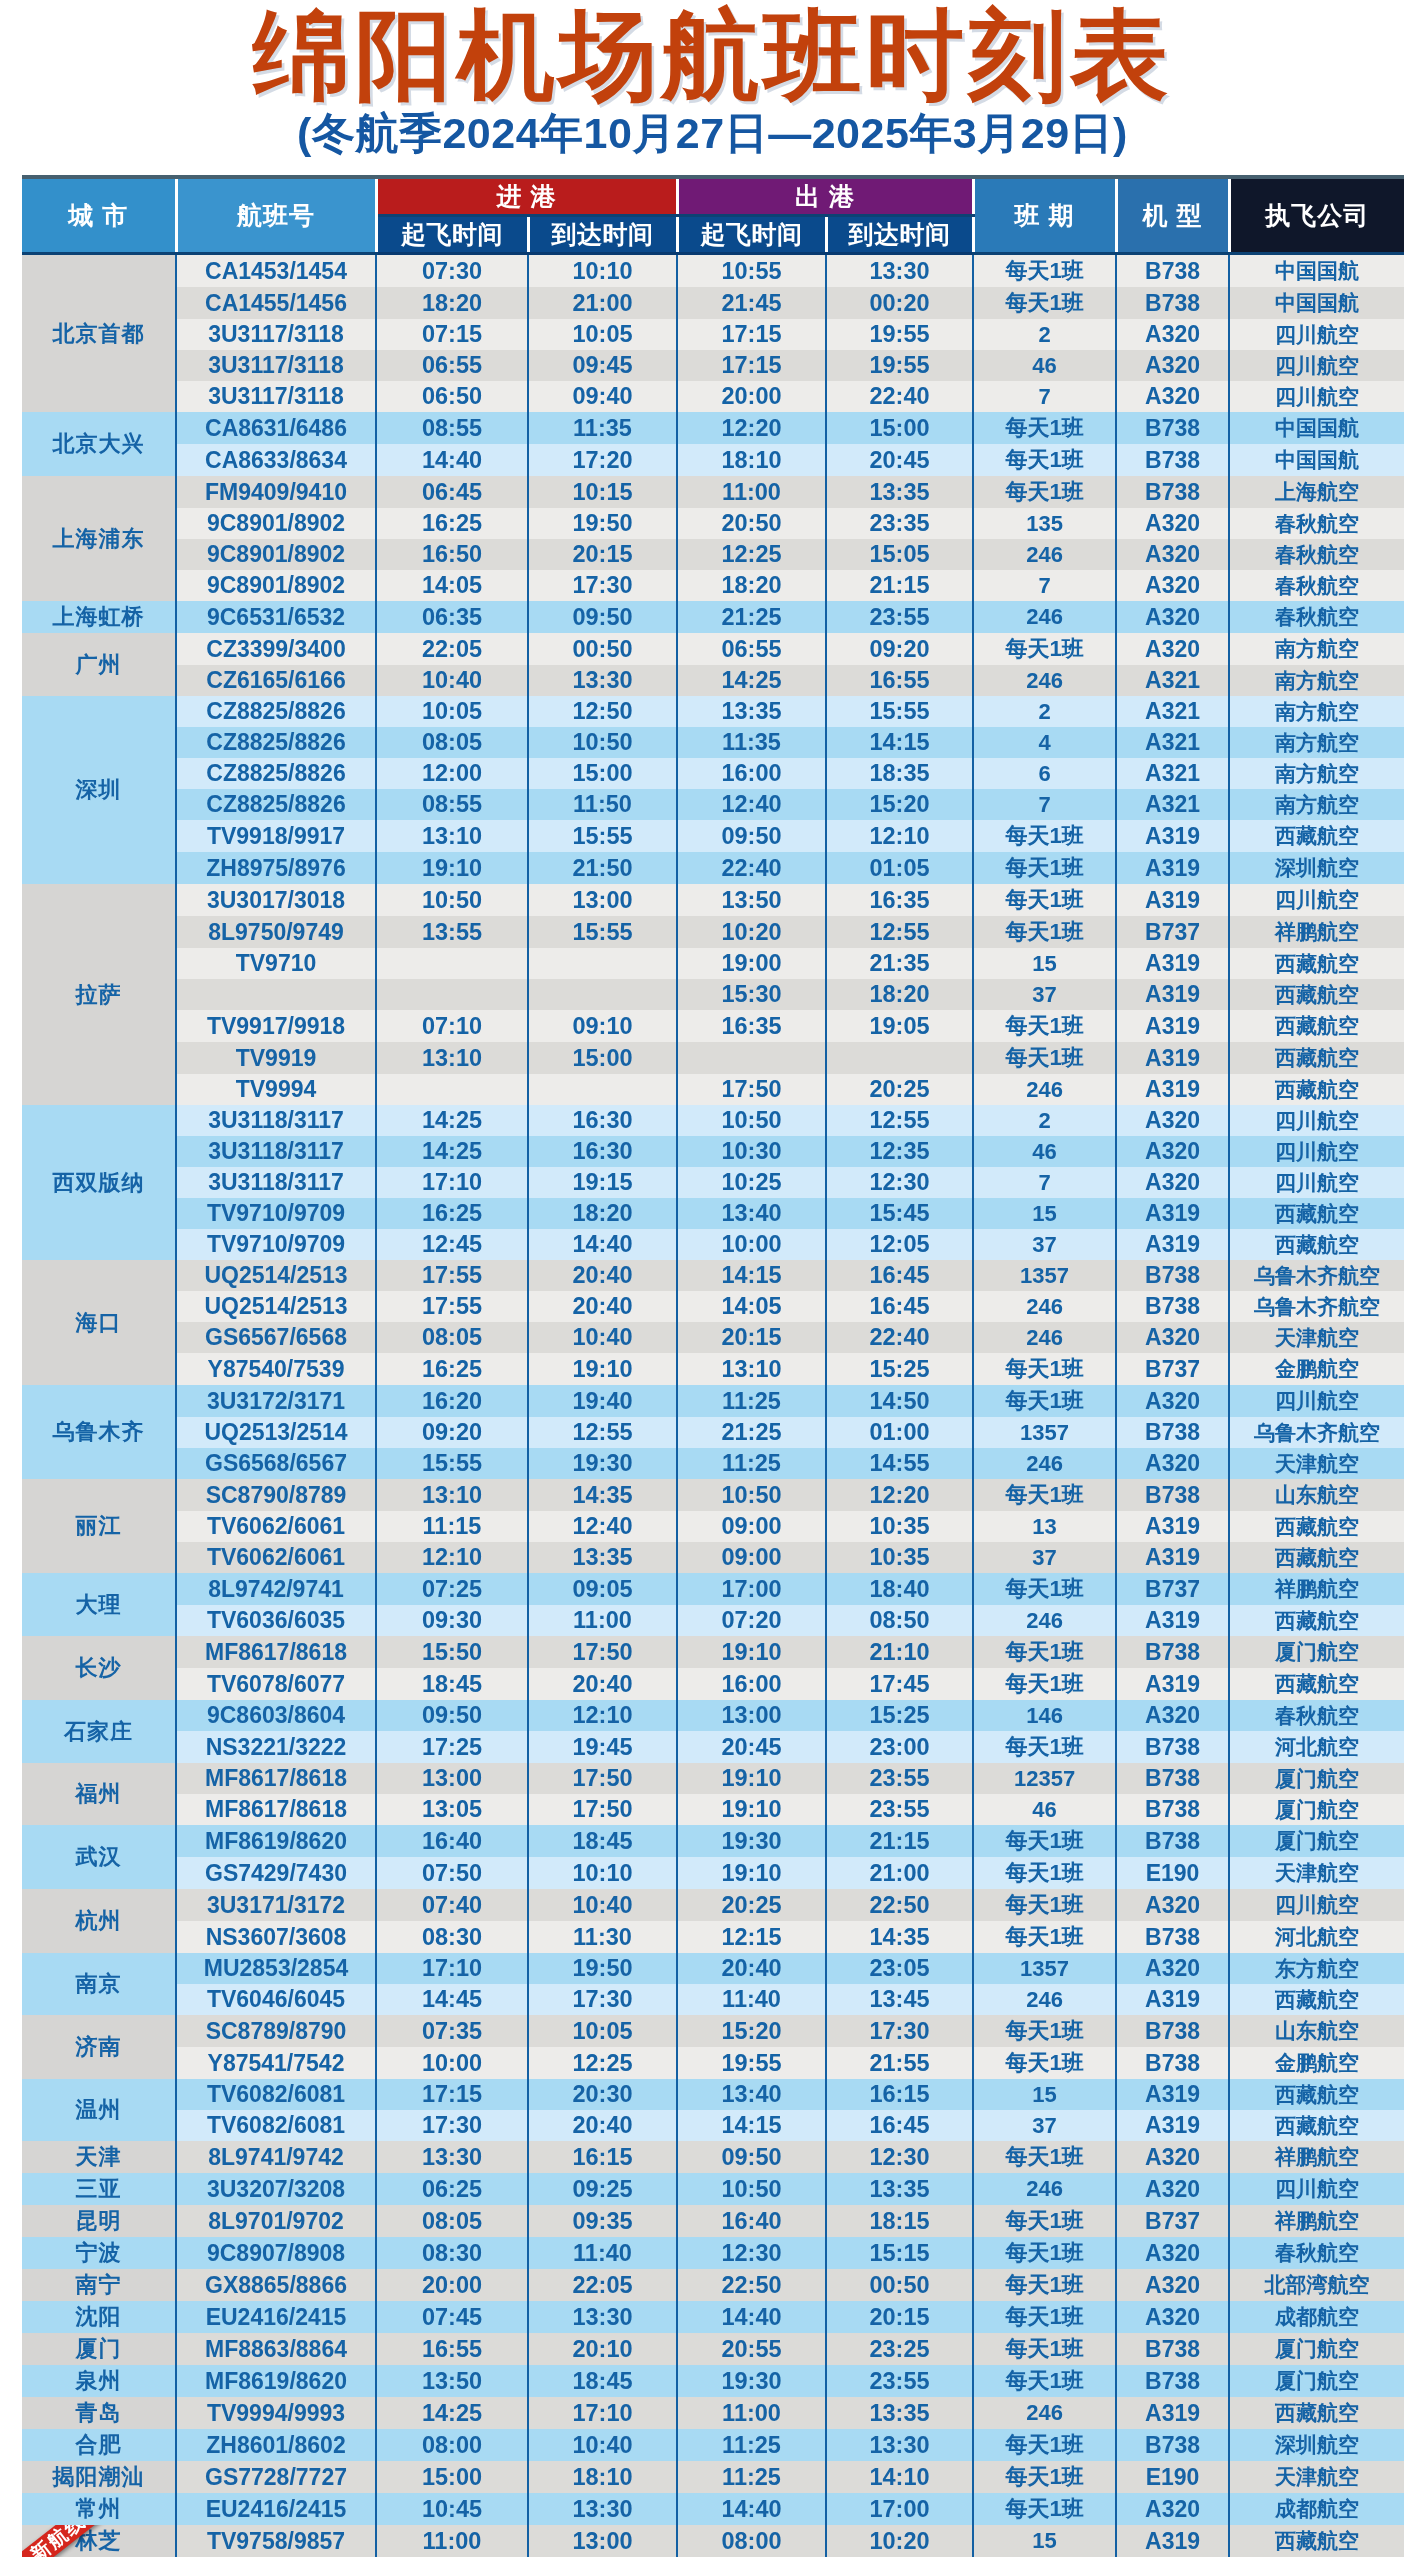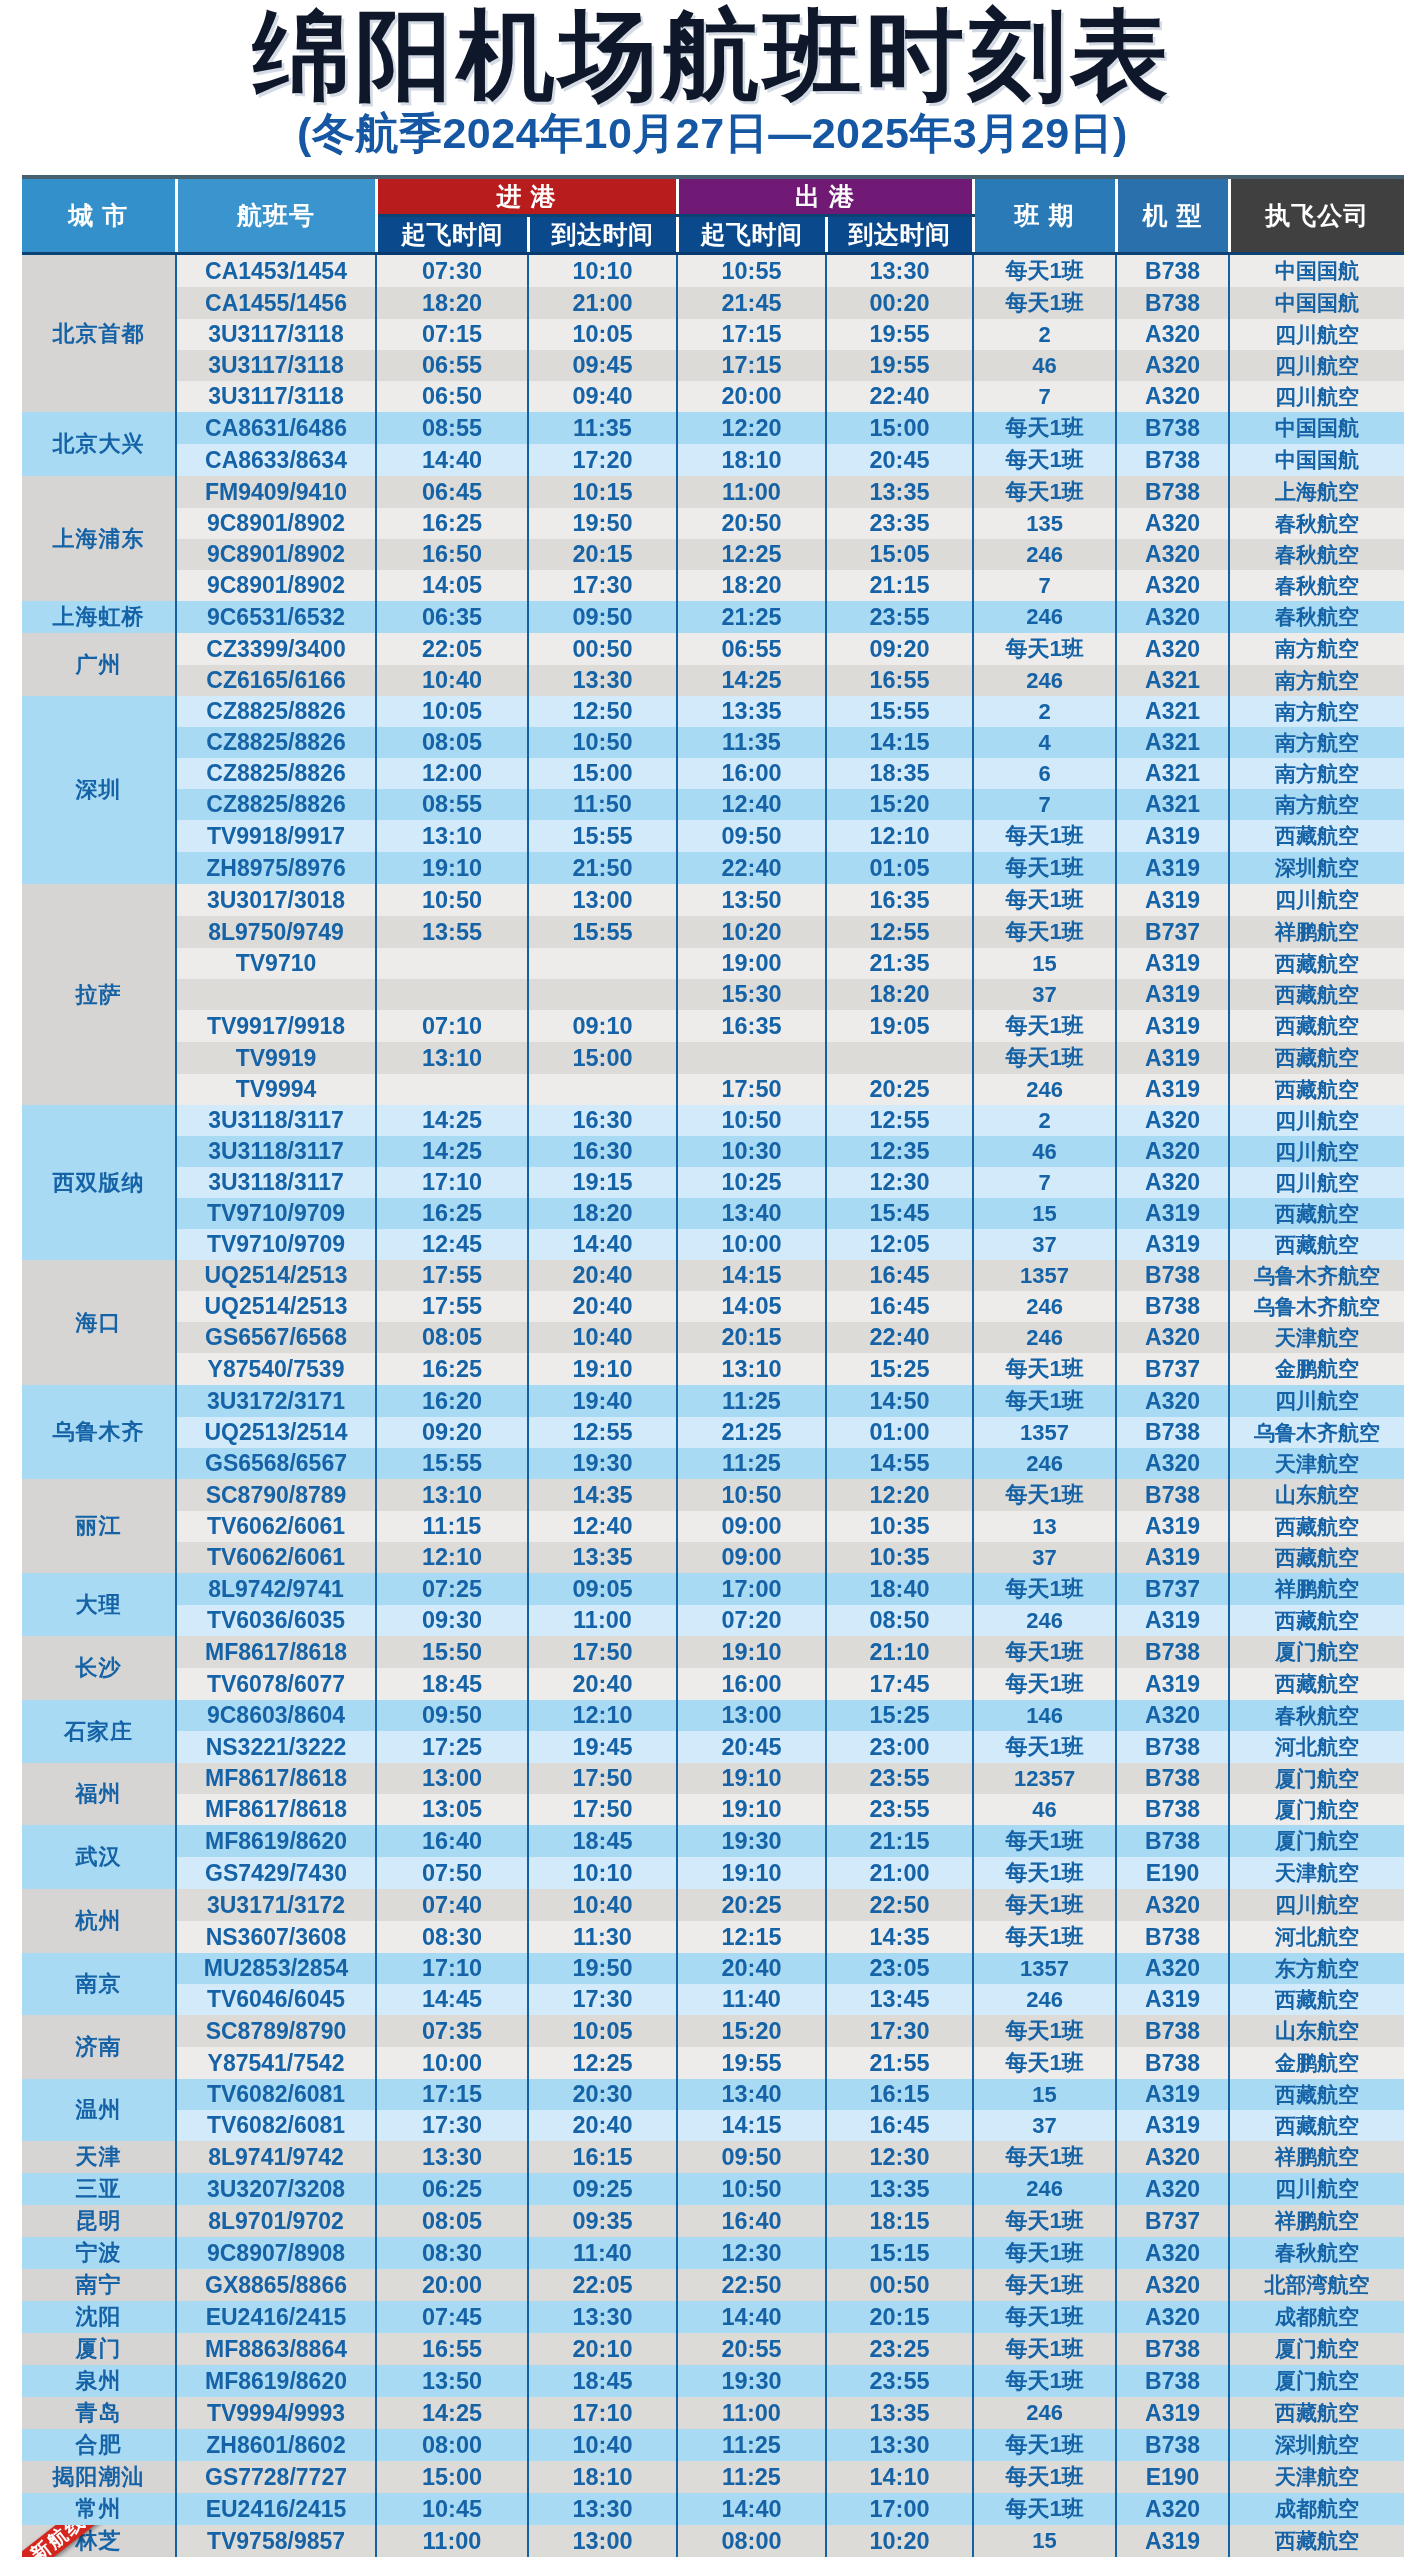--- a/index.html
+++ b/index.html
@@ -2,21 +2,21 @@
 <html style="font-size:8.4px"><head>
 <meta charset="utf-8">
 <style>
   html,body{margin:0;padding:0;}
   body{
     width:1425px;height:2563px;background:#ffffff;overflow:hidden;position:relative;
     font-family:"Liberation Sans","DejaVu Sans",sans-serif;
   }
   .page-title{
     margin:0;padding-top:5.2px;text-align:center;
-    font-size:98px;line-height:1.04;font-weight:bold;color:#0f172a;
+    font-size:98px;line-height:1.04;font-weight:bold;color:#c2410c;
     letter-spacing:4.2px;
     text-shadow:2.6px 2.6px 0 rgba(16,58,110,0.18);
   }
   .page-subtitle{
     margin:3.1px 0 0 0;text-align:center;
     font-size:43px;line-height:1.1;font-weight:bold;color:#1557a2;
     letter-spacing:0.5px;
   }
   table.schedule{
     margin-left:22px;margin-top:18px;
@@ -34,21 +34,21 @@
     font-size:25px;letter-spacing:1px;
   }
   thead tr.hrow1{height:32px}
   thead tr.hrow2{height:31px}
   th.h-city{background:#3390cb;border-left:none}
   th.h-flight{background:#3a94ce}
   th.h-in{background:#b91c1c}
   th.h-out{background:#701a75}
   th.h-days{background:#2a7ab8}
   th.h-type{background:#2a70ad}
-  th.h-airline{background:#404040;border-right:none}
+  th.h-airline{background:#0f172a;border-right:none}
   th.h-sub{background:#0a4a8c;font-size:25px;letter-spacing:0.5px;border-bottom:3.1px solid #083a70}
 
   tbody tr{height:31px}
   tbody td{
     text-align:center;vertical-align:middle;
     color:#1563a6;font-weight:bold;
     border-right:2.1px solid #1360a3;
     overflow:hidden;white-space:nowrap;
   }
   tbody td.airline{border-right:none}

